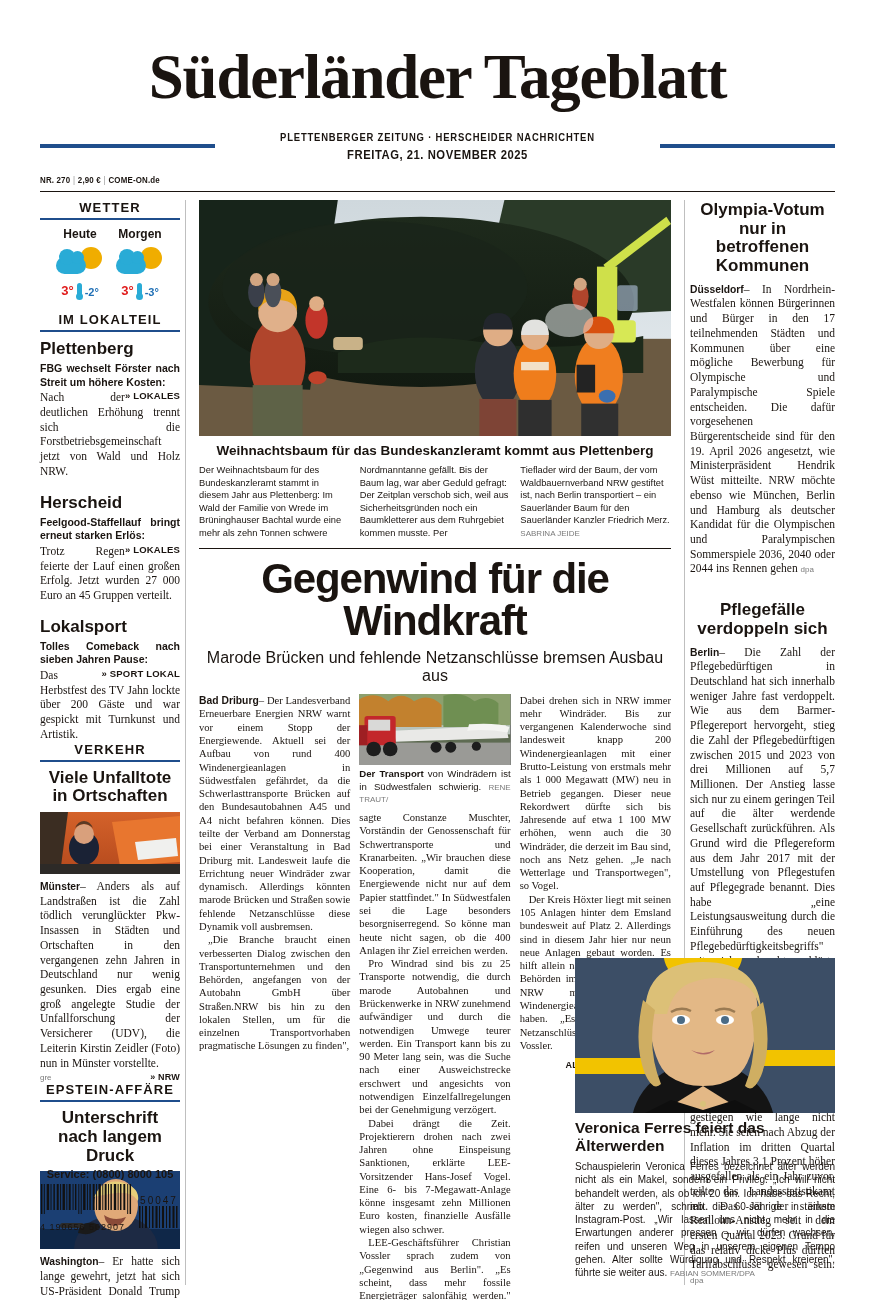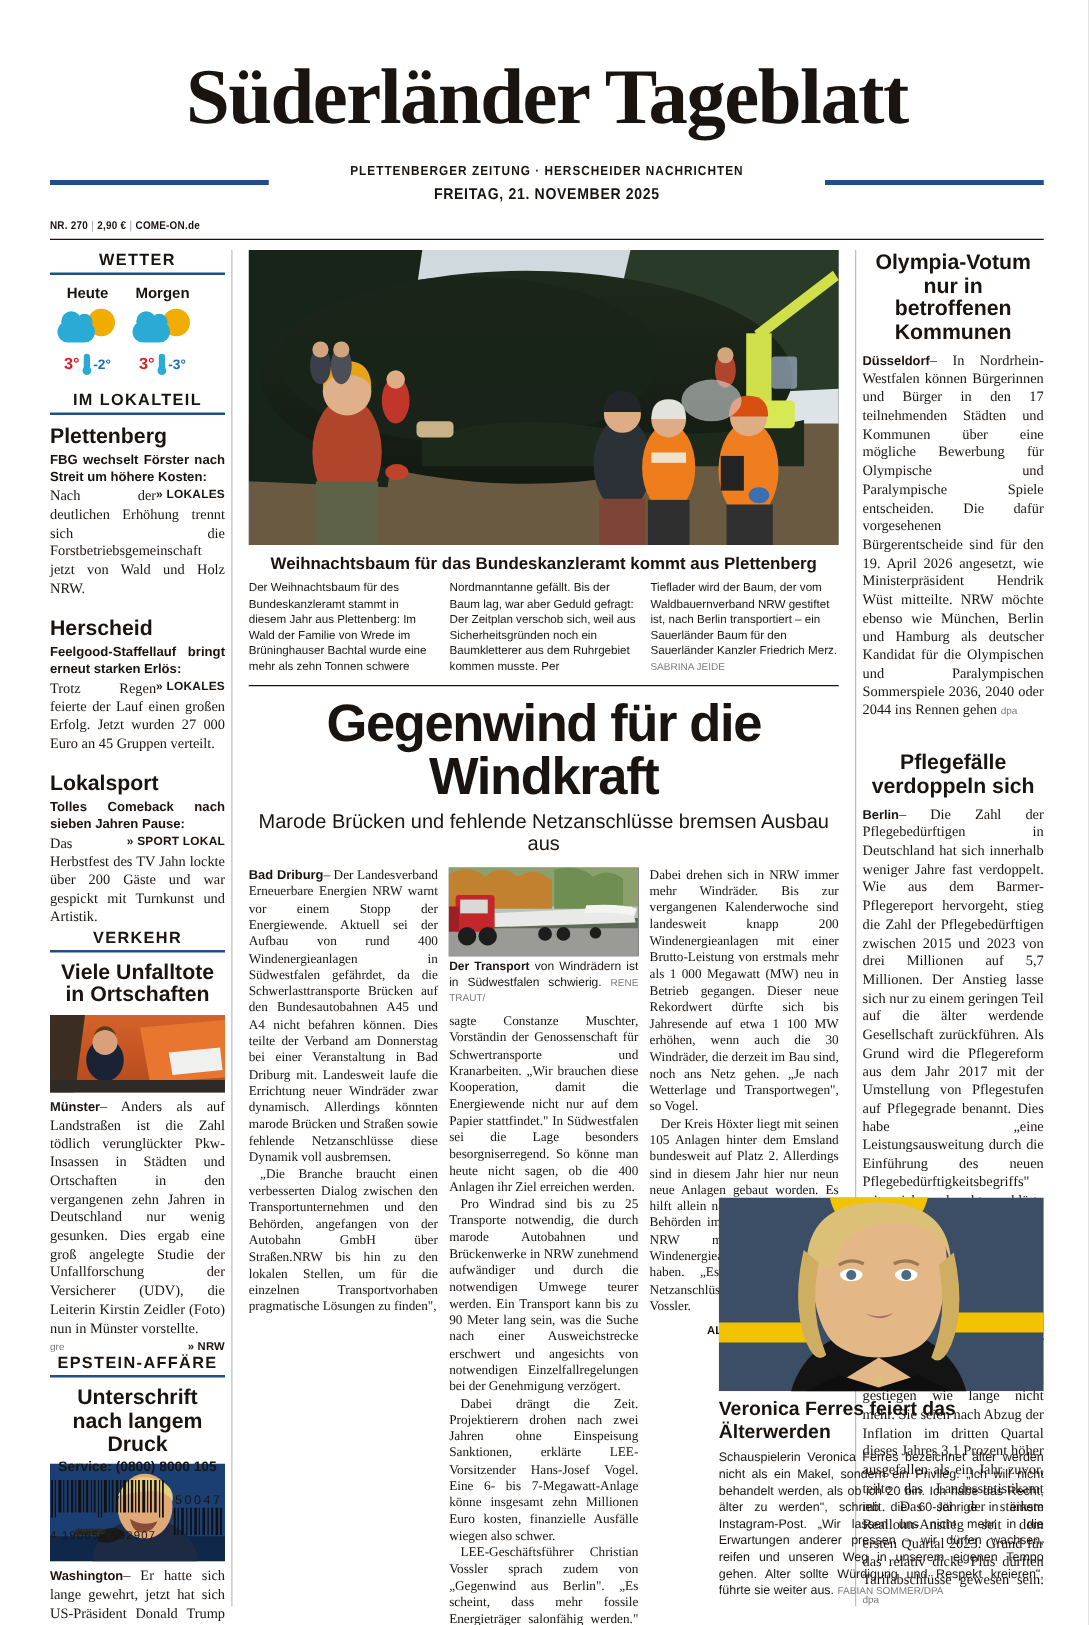--- a/index.html
+++ b/index.html
@@ -25,21 +25,21 @@
   .col-left{width:140px;flex:0 0 140px;}
   .col-mid{flex:1;padding:0 8px;}
   .col-right{width:145px;flex:0 0 145px;}
   .vsep{width:1px;background:#bfbfbf;flex:0 0 1px;margin:0 5px;}
 
   
   .sec-head{text-align:center;font-family:"Liberation Sans",sans-serif;font-weight:bold;font-size:13px;letter-spacing:1.1px;color:#1a1410;padding-bottom:3px;}
   .sec-head-rule{border-bottom:2.5px solid #1f4e8c;margin-bottom:7px;}
 
   
-  .wx{display:flex;justify-content:flex-start;margin-top:6px;}
+  .wx{display:flex;justify-content:center;margin-top:6px;}
   .wx-day{text-align:center;width:60px;}
   .wx-label{font-family:"Liberation Sans",sans-serif;font-weight:bold;font-size:12px;color:#1a1410;}
   .wx-icon{height:36px;position:relative;margin:4px 0 2px;}
   .wx-sun{position:absolute;width:22px;height:22px;border-radius:50%;background:#f0ad00;right:8px;top:2px;}
   .wx-cloud{position:absolute;width:30px;height:17px;border-radius:9px;background:#29abd6;left:6px;top:12px;}
   .wx-cloud:before{content:"";position:absolute;width:16px;height:16px;border-radius:50%;background:#29abd6;left:3px;top:-8px;}
   .wx-cloud:after{content:"";position:absolute;width:13px;height:13px;border-radius:50%;background:#29abd6;left:15px;top:-6px;}
   .wx-temps{font-family:"Liberation Sans",sans-serif;font-weight:bold;font-size:13px;display:flex;align-items:center;justify-content:center;gap:2px;}
   .t-hi{color:#e01b1b;}
   .t-lo{color:#1f6fb5;font-size:11px;align-self:flex-end;}

